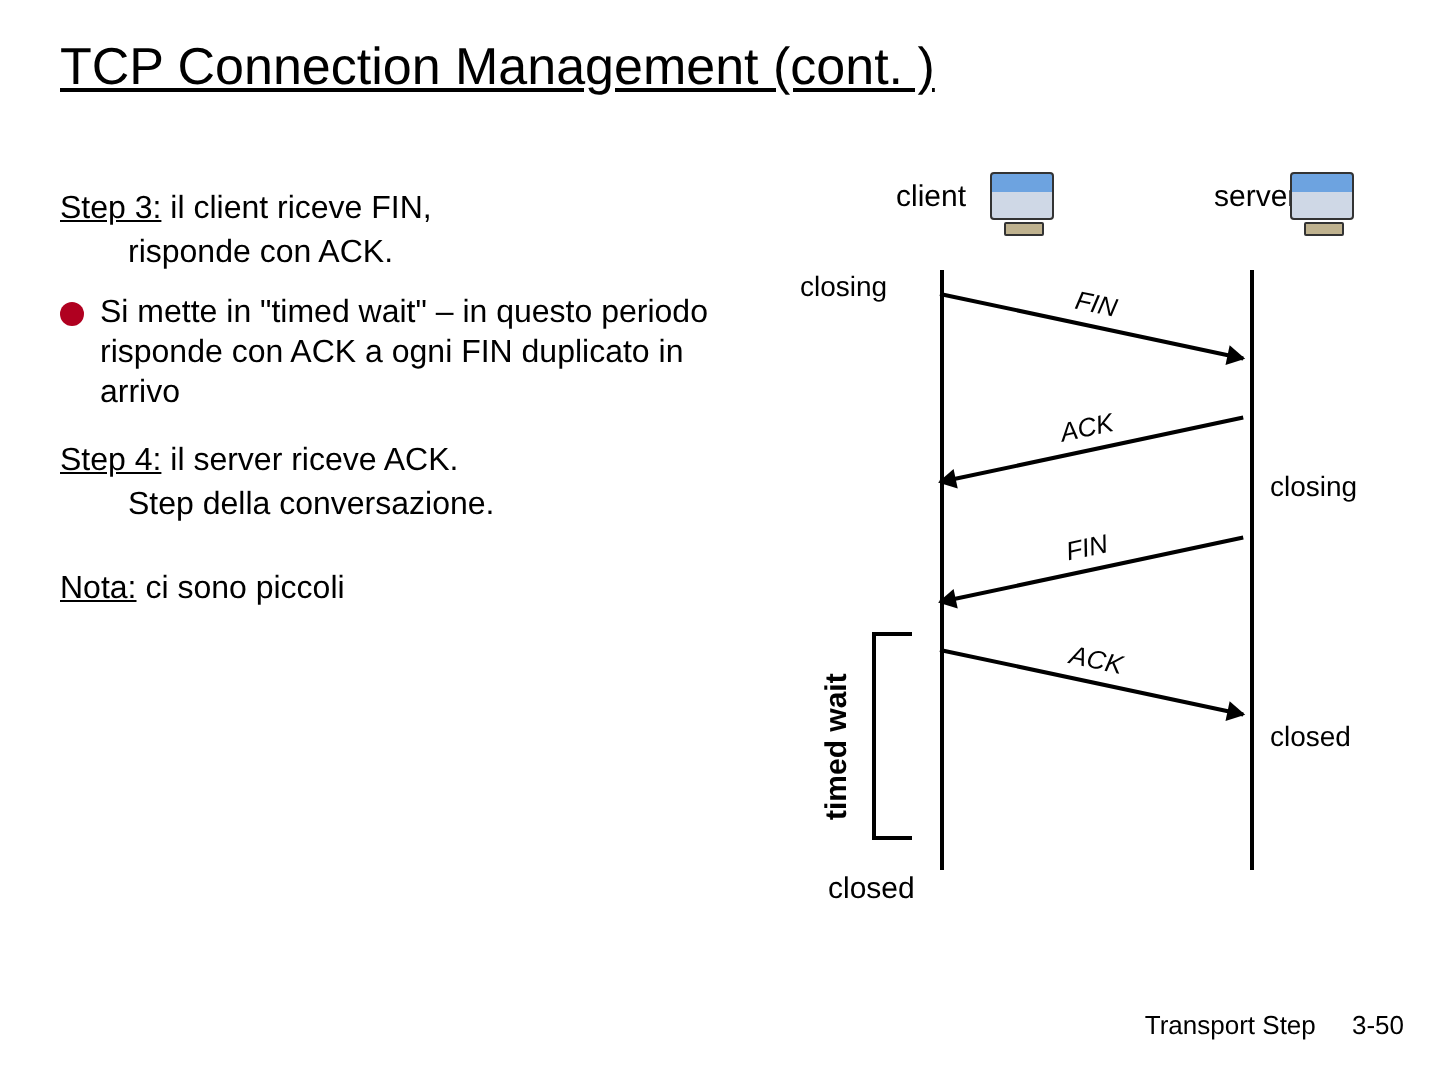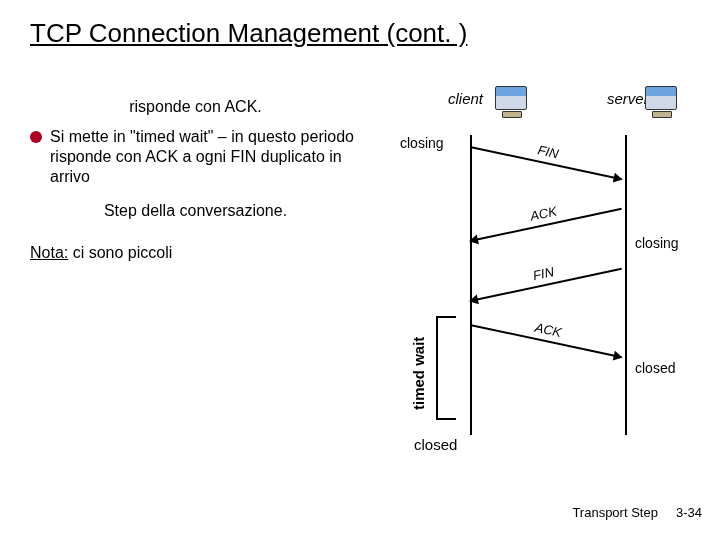--- a/index.html
+++ b/index.html
@@ -28,35 +28,35 @@
   }
   .left-col {
     position: absolute;
     top: 95px;
     left: 30px;
     width: 325px;
     font-size: 16px;
     line-height: 1.25;
   }
   .step-heading .u { text-decoration: underline; }
-  .step-body { margin-left: 6px; margin-top: 2px; margin-bottom: 10px; text-align: center; }
+  .step-body { margin-left: 34px; margin-top: 2px; margin-bottom: 10px; }
   .bullet-row { display: flex; margin-top: 8px; margin-bottom: 14px; }
   .bullet-mark {
     width: 12px; height: 12px; border-radius: 50%;
     background: #b00020; margin-top: 4px; margin-right: 8px; flex: 0 0 12px;
   }
   .bullet-text { flex: 1; }
   .diagram {
     position: absolute;
     top: 80px;
     left: 370px;
     width: 320px;
     height: 380px;
   }
-  .host-label { position: absolute; font-size: 15px; font-style: italic; }
+  .host-label { position: absolute; font-size: 15px; }
   .computer {
     position: absolute;
     width: 34px; height: 28px;
   }
   .monitor {
     width: 30px; height: 22px;
     background: linear-gradient(#6da3e0 40%, #cfd8e6 40%);
     border: 1px solid #333;
     border-radius: 2px;
     position: relative;
@@ -139,26 +139,32 @@
     font-size: 13px;
   }
 </style>
 </head>
 <body>
 
 <div class="slide">
   <div class="title">TCP Connection Management (cont. )</div>
 
   <div class="left-col">
+    <div class="step-heading">
+      <span class="u">Step 3:</span><span> il client riceve FIN,</span>
+    </div>
     <div class="step-body">risponde con ACK.</div>
     <div class="bullet-row">
       <div class="bullet-mark"></div>
       <div class="bullet-text">Si mette in "timed wait" – in questo periodo risponde con ACK a ogni FIN duplicato in arrivo</div>
     </div>
 
+    <div class="step-heading">
+      <span class="u">Step 4:</span><span> il server riceve ACK.</span>
+    </div>
     <div class="step-body">Step della conversazione.</div>
 
     <div class="step-heading" style="margin-top:22px">
       <span class="u">Nota:</span><span> ci sono piccoli</span>
     </div>
   </div>
 
   <div class="diagram">
     <div class="host-label" style="left:78px; top:10px">client</div>
     <div class="host-label" style="left:237px; top:10px">server</div>
@@ -197,15 +203,15 @@
     </div>
 
     <div class="timed-wait-bracket"></div>
     <div class="timed-wait-label">timed wait</div>
     <div class="closed-bottom">closed</div>
   </div>
 
   <div class="footer">
     <span>Transport Step</span>
     &nbsp;&nbsp;&nbsp;
-    <span>3-34</span>
+    <span>3-50</span>
   </div>
 </div>
 
 </body></html>

